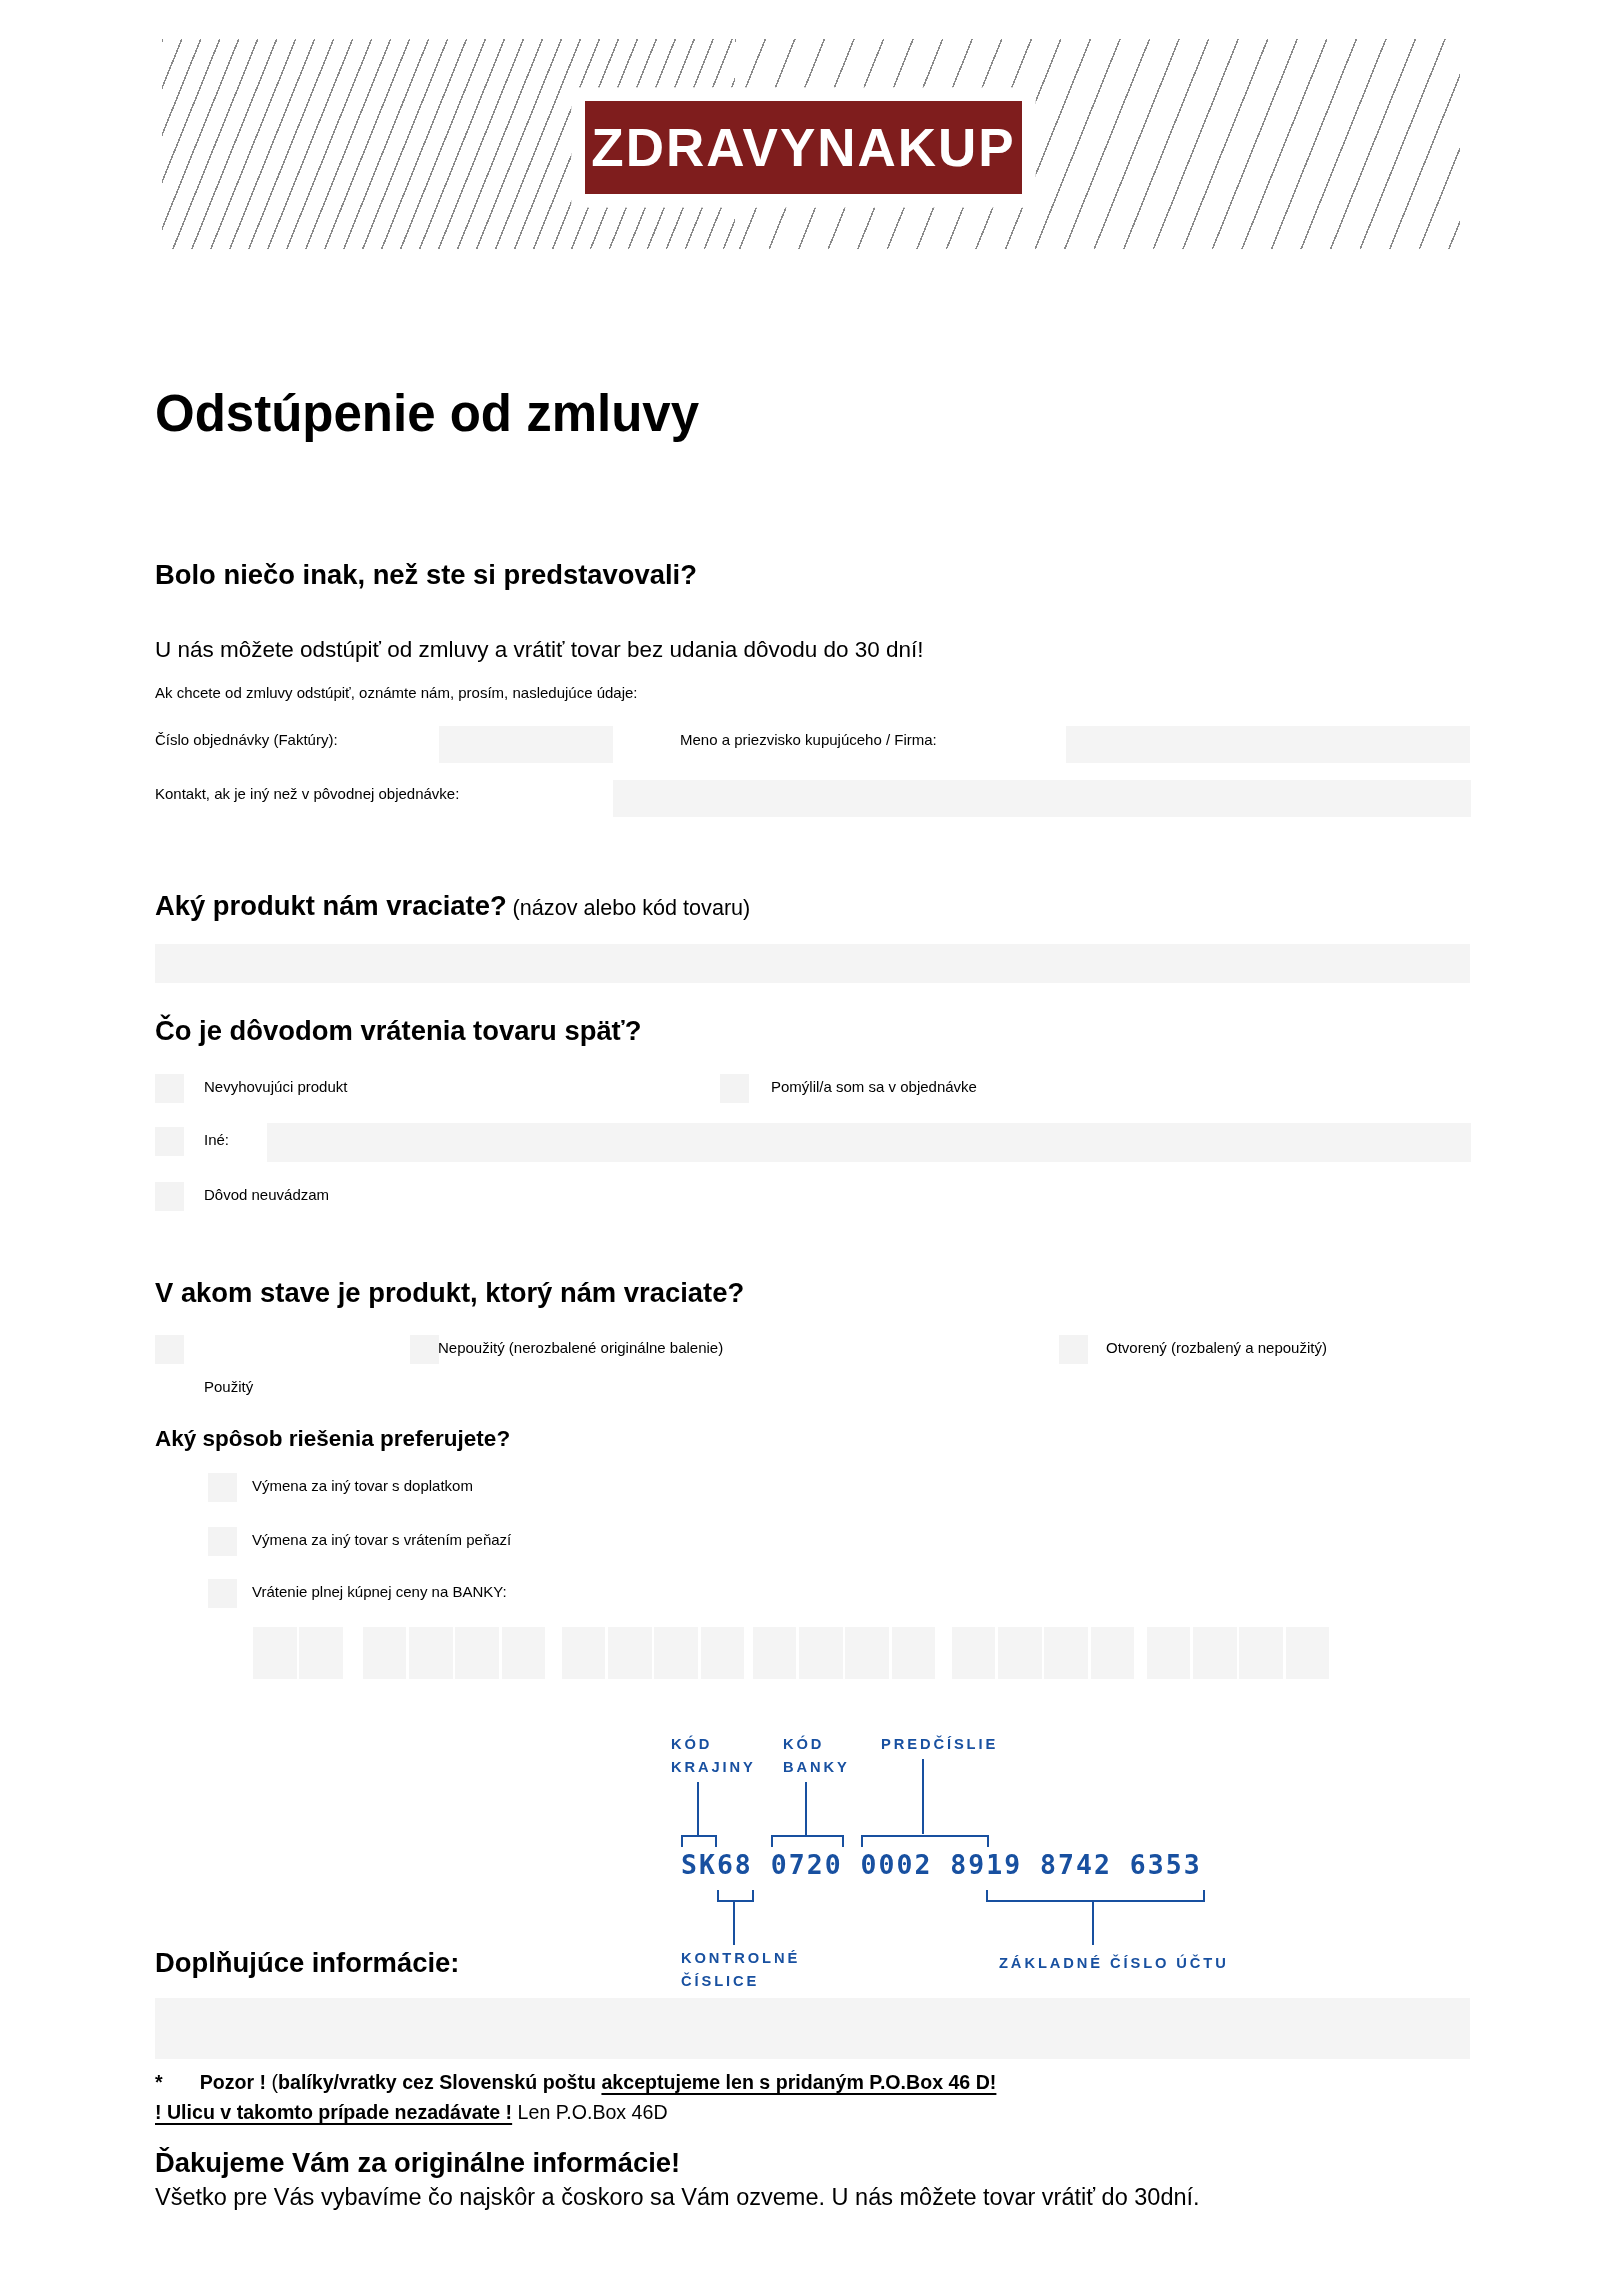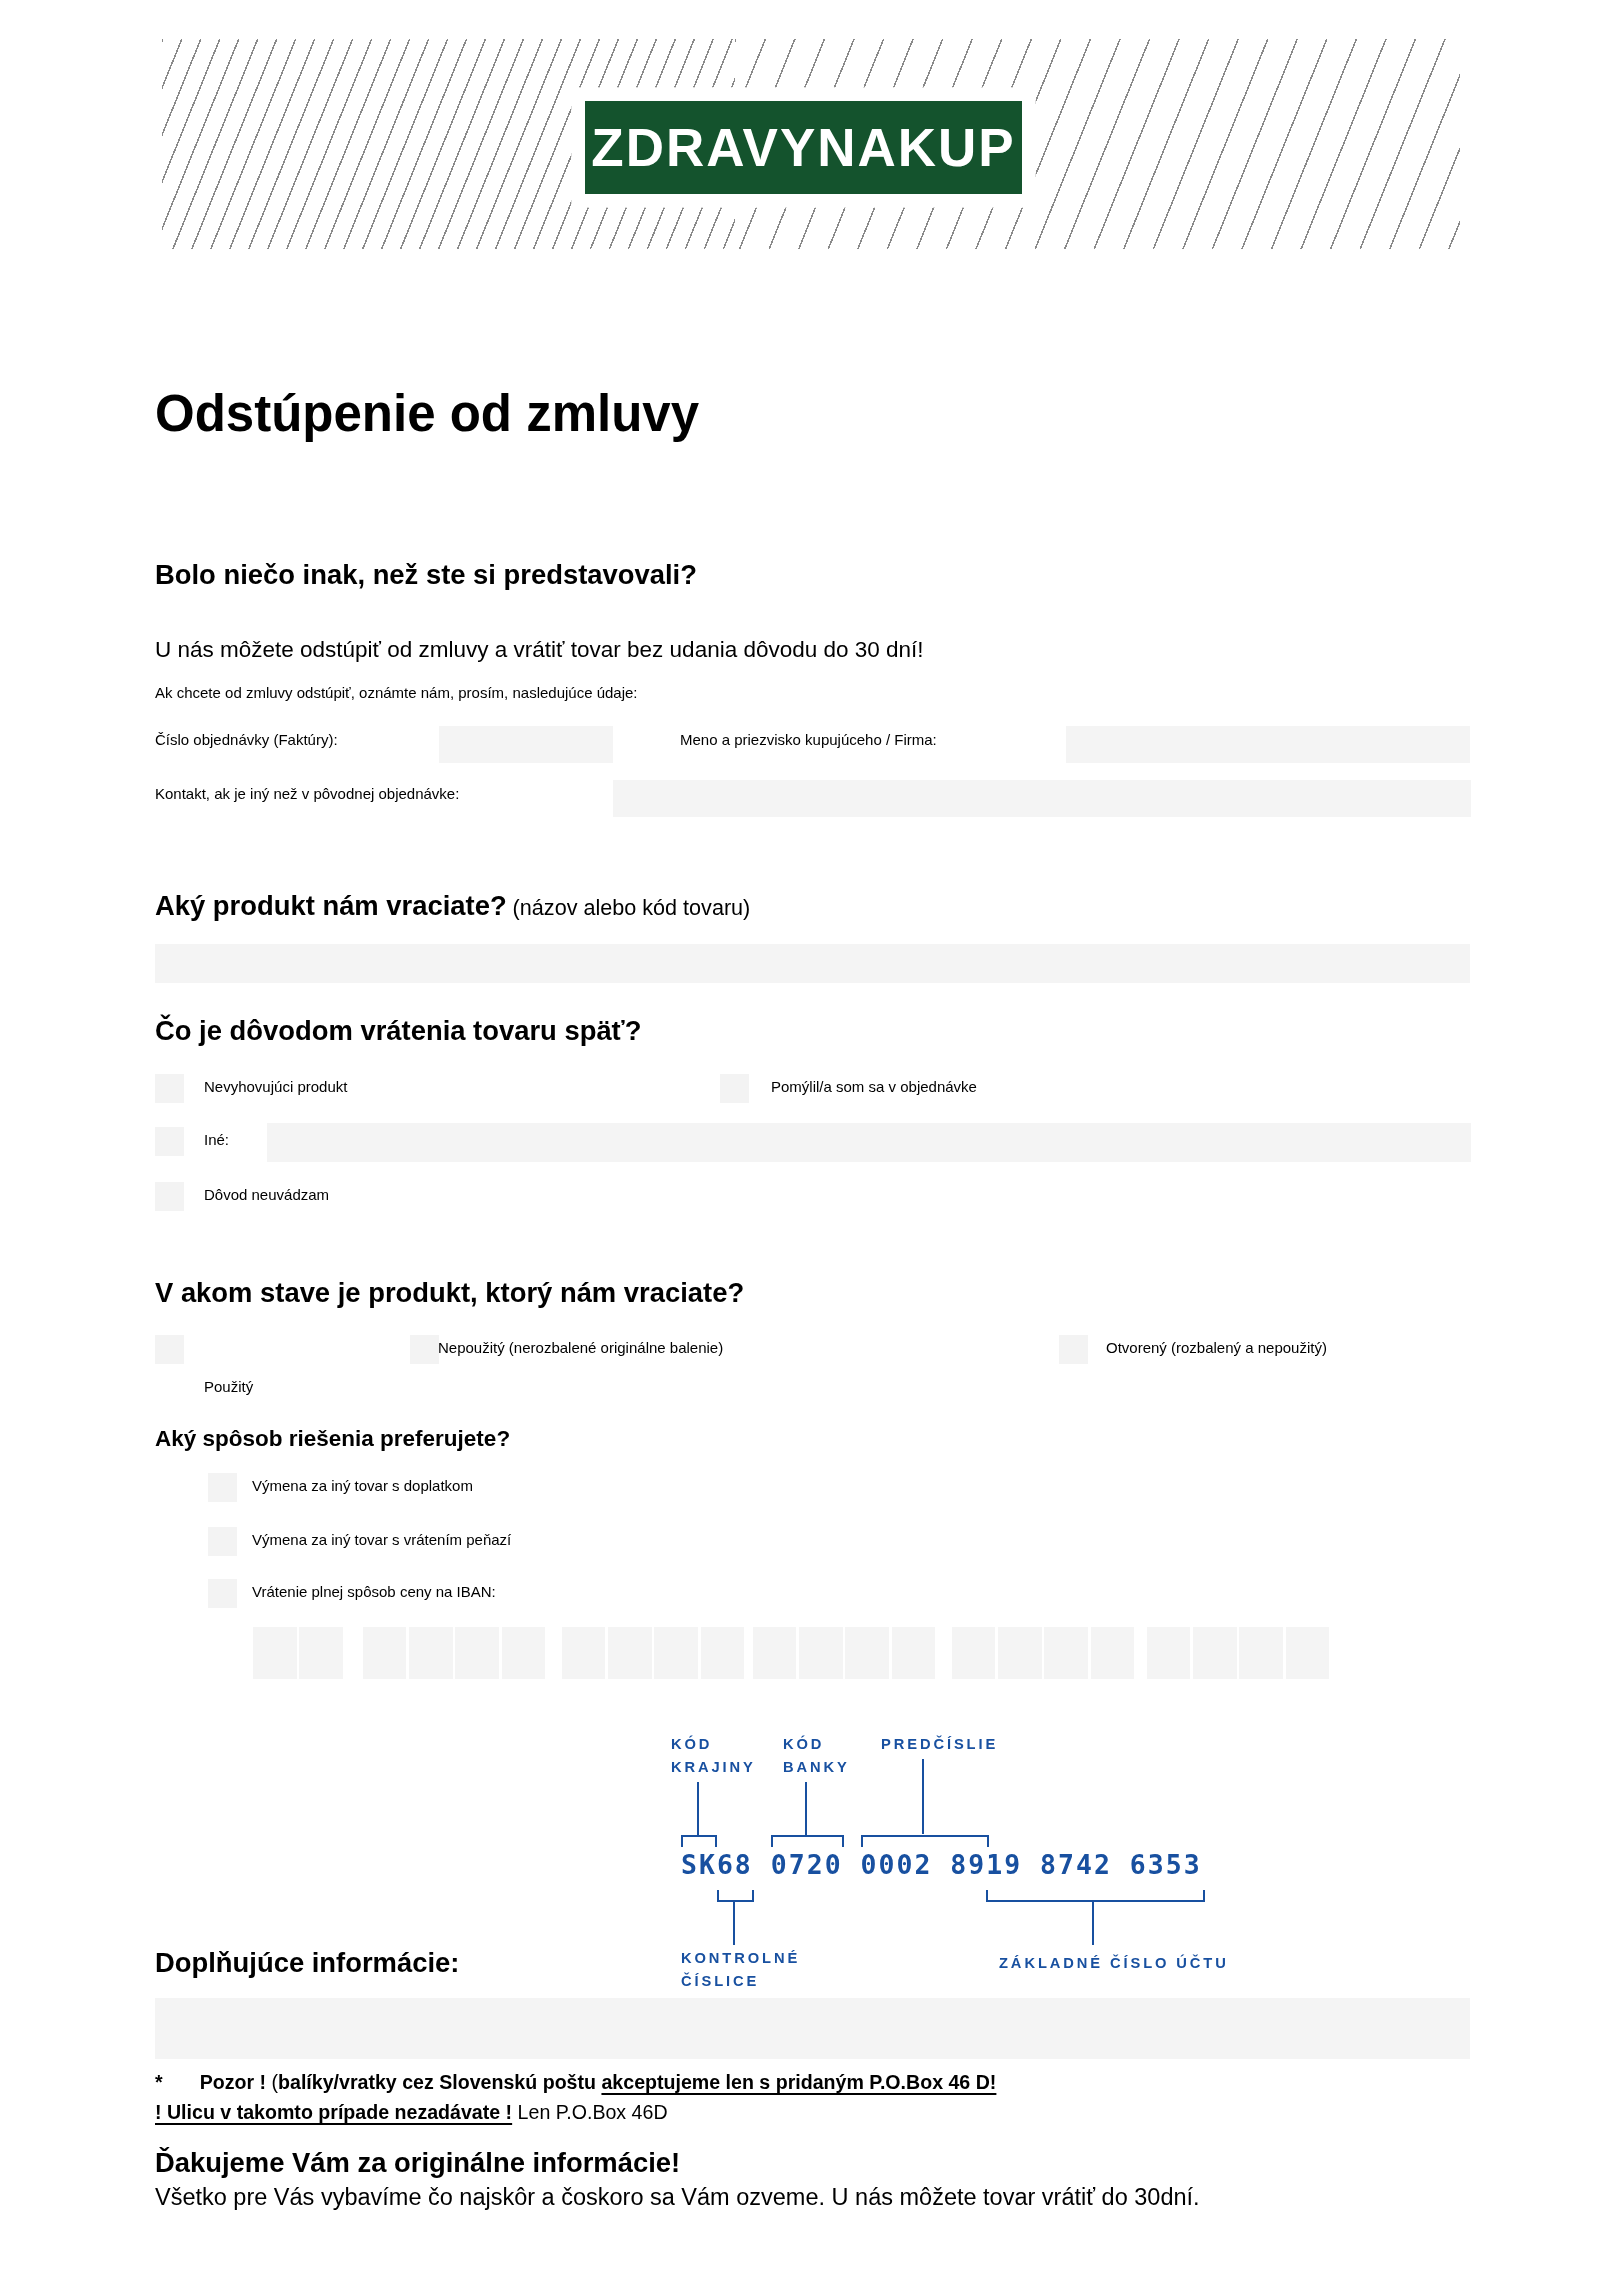--- a/index.html
+++ b/index.html
@@ -24,21 +24,21 @@
   .iban-text{font-family:"DejaVu Sans Mono",monospace;font-size:26.5px;font-weight:bold;
              letter-spacing:2px;color:#1850a0;white-space:pre;}
   .fnote{font-size:19.6px;line-height:29px;white-space:nowrap;}
   .fnote .b{font-weight:bold;}
   .u{text-decoration:underline;text-decoration-thickness:2px;text-underline-offset:3.9px;}
   .star-gap{display:inline-block;width:37px;}
   .thanks-h{font-size:27.4px;font-weight:bold;white-space:nowrap;}
   .thanks-t{font-size:23.5px;white-space:nowrap;}
   .hatch-a{background:repeating-linear-gradient(112deg,#8a8a8a 0 1.5px,transparent 1.5px 17.6px);}
   .hatch-b{background:repeating-linear-gradient(112deg,#8a8a8a 0 1.5px,transparent 1.5px 27.4px);}
-  .logo-box{background:#14532d;display:flex;align-items:center;justify-content:center;
+  .logo-box{background:#7f1d1d;display:flex;align-items:center;justify-content:center;
             box-shadow:0 0 0 13.7px #fff;}
   .logo-box span{color:#fff;font-size:53px;font-weight:bold;letter-spacing:2px;white-space:nowrap;}
 </style>
 </head>
 <body>
 
 <div class="page">
 
   <div class="abs" style="left:162px;top:39px;width:1299px;height:210px">
     <div class="abs hatch-a" style="left:0;top:0;width:573px;height:210px"></div>
@@ -95,21 +95,21 @@
 
   <div class="abs h-sub" style="left:155px;top:1426px">Aký spôsob riešenia preferujete?</div>
 
   <div class="abs checkbox" style="left:208px;top:1473px"></div>
   <div class="abs body-t" style="left:252px;top:1477px">Výmena za iný tovar s doplatkom</div>
 
   <div class="abs checkbox" style="left:208px;top:1527px"></div>
   <div class="abs body-t" style="left:252px;top:1531px">Výmena za iný tovar s vrátením peňazí</div>
 
   <div class="abs checkbox" style="left:208px;top:1579px"></div>
-  <div class="abs body-t" style="left:252px;top:1583px">Vrátenie plnej  spôsob ceny na IBAN:</div>
+  <div class="abs body-t" style="left:252px;top:1583px">Vrátenie plnej  kúpnej ceny na BANKY:</div>
 
   <div class="abs iban-group" style="left:253px;top:1627px;width:90px;height:52px">
       <div class="iban-cell"></div>
       <div class="iban-cell"></div>
     </div>
   <div class="abs iban-group" style="left:363px;top:1627px;width:182px;height:52px">
       <div class="iban-cell"></div>
       <div class="iban-cell"></div>
       <div class="iban-cell"></div>
       <div class="iban-cell"></div>

